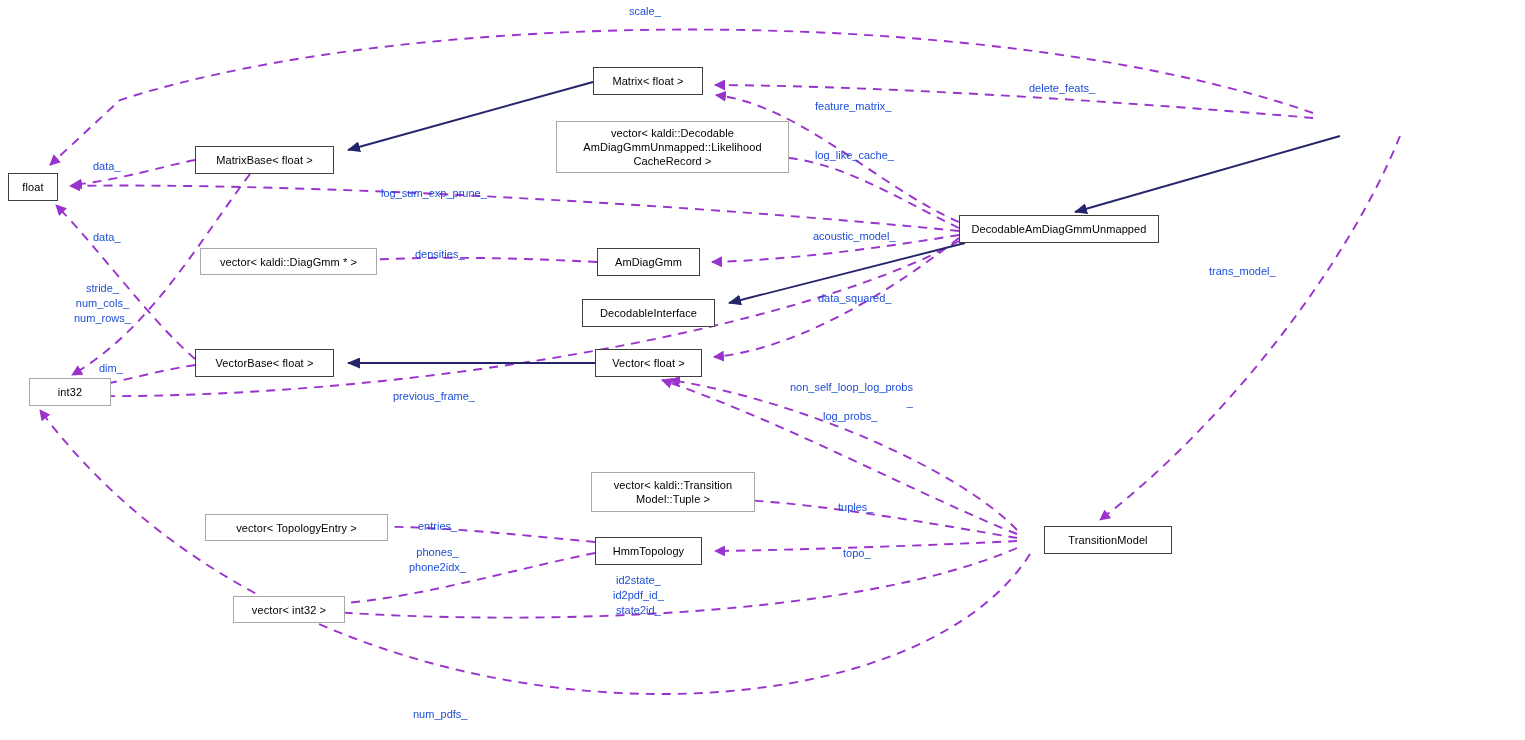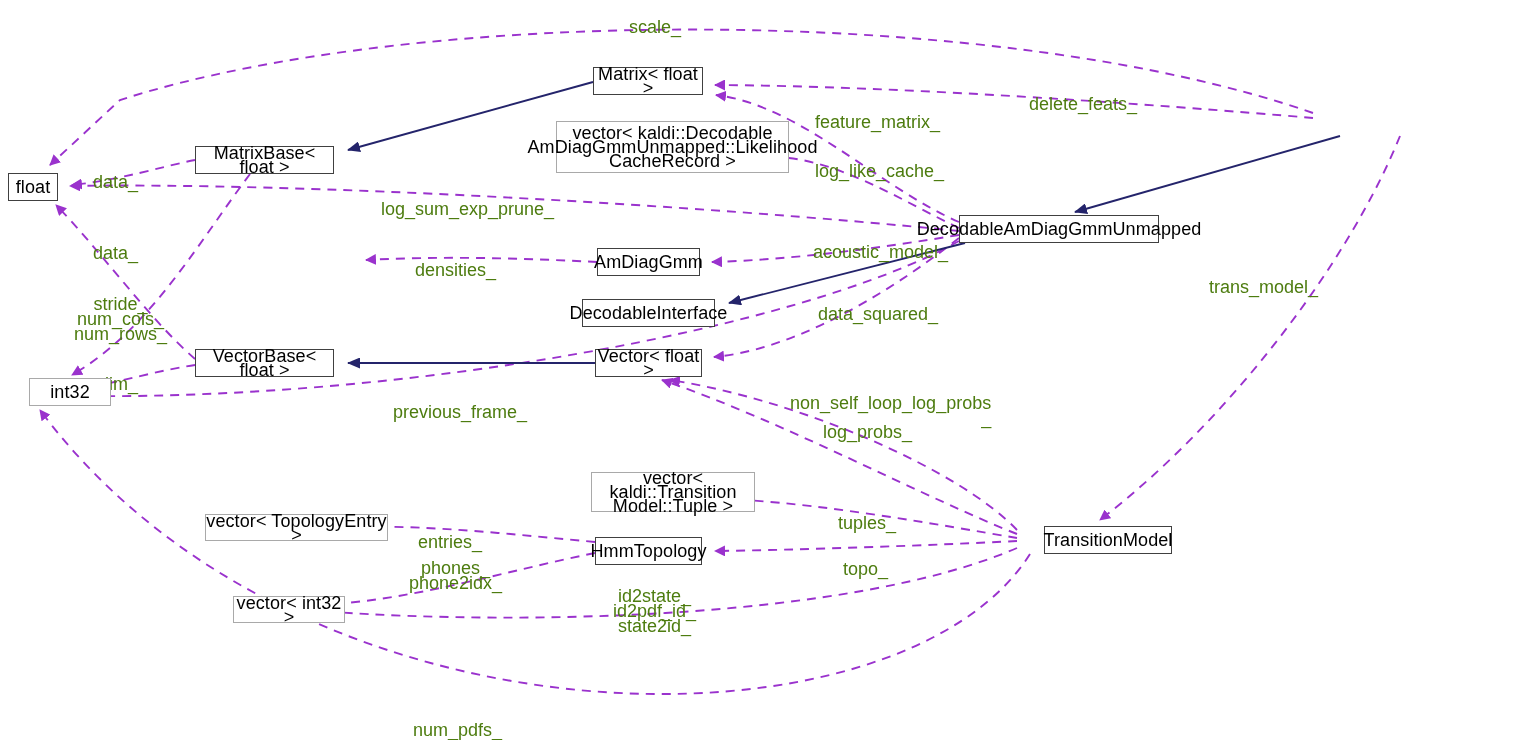--- a/index.html
+++ b/index.html
@@ -24,47 +24,46 @@
   }
   .node {
     position: absolute;
     box-sizing: border-box;
     display: flex;
     align-items: center;
     justify-content: center;
     text-align: center;
     background: #ffffff;
     color: #000000;
-    font-size: 18px;
+    font-size: 11px;
     line-height: 14px;
     white-space: pre-line;
     letter-spacing: 0.1px;
     z-index: 5;
   }
   .node.solid {
     border: 1.6px solid #404040;
   }
   .node.faint {
     border: 1.3px solid #a9a9a9;
     margin-left: 24px;
   }
   .node.highlight {
     background: #bfbfbf;
     border: 1.6px solid #404040;
   }
   .edge-label {
     position: absolute;
-    font-size: 18px;
+    font-size: 11px;
     line-height: 15px;
-    color: #4d7c0f;
+    color: #1d4ed8;
     white-space: pre-line;
     text-align: center;
     z-index: 4;
     background: transparent;
-    margin-top: 16px;
   }
 </style>
 </head>
 <body>
 
 <div id="canvas">
   <svg id="edges" viewBox="0 0 1525 740" xmlns="http://www.w3.org/2000/svg">
     <defs>
       <marker id="assoc-arrow" markerWidth="11" markerHeight="11" refX="10" refY="5.5" orient="auto" markerUnits="userSpaceOnUse">
         <path d="M0,0 L11,5.5 L0,11 z" fill="#9a32cd"></path>
@@ -132,20 +131,21 @@
       <path d="M595,363 L348,363"></path>
     </g>
   </svg>
 
   <div class="node solid" style="left:8px;top:173px;width:50px;height:28px;">float</div>
 
   <div class="node faint" style="left:5px;top:378px;width:82px;height:28px;">int32</div>
 
   <div class="node solid" style="left:195px;top:146px;width:139px;height:28px;">MatrixBase&lt; float &gt;</div>
 
+  <div class="node faint" style="left:176px;top:248px;width:177px;height:27px;">vector&lt; kaldi::DiagGmm * &gt;</div>
 
   <div class="node solid" style="left:195px;top:349px;width:139px;height:28px;">VectorBase&lt; float &gt;</div>
 
   <div class="node faint" style="left:181px;top:514px;width:183px;height:27px;">vector&lt; TopologyEntry &gt;</div>
 
   <div class="node faint" style="left:209px;top:596px;width:112px;height:27px;">vector&lt; int32 &gt;</div>
 
   <div class="node solid" style="left:593px;top:67px;width:110px;height:28px;">Matrix&lt; float &gt;</div>
 
   <div class="node faint" style="left:532px;top:121px;width:233px;height:52px;">vector&lt; kaldi::Decodable

